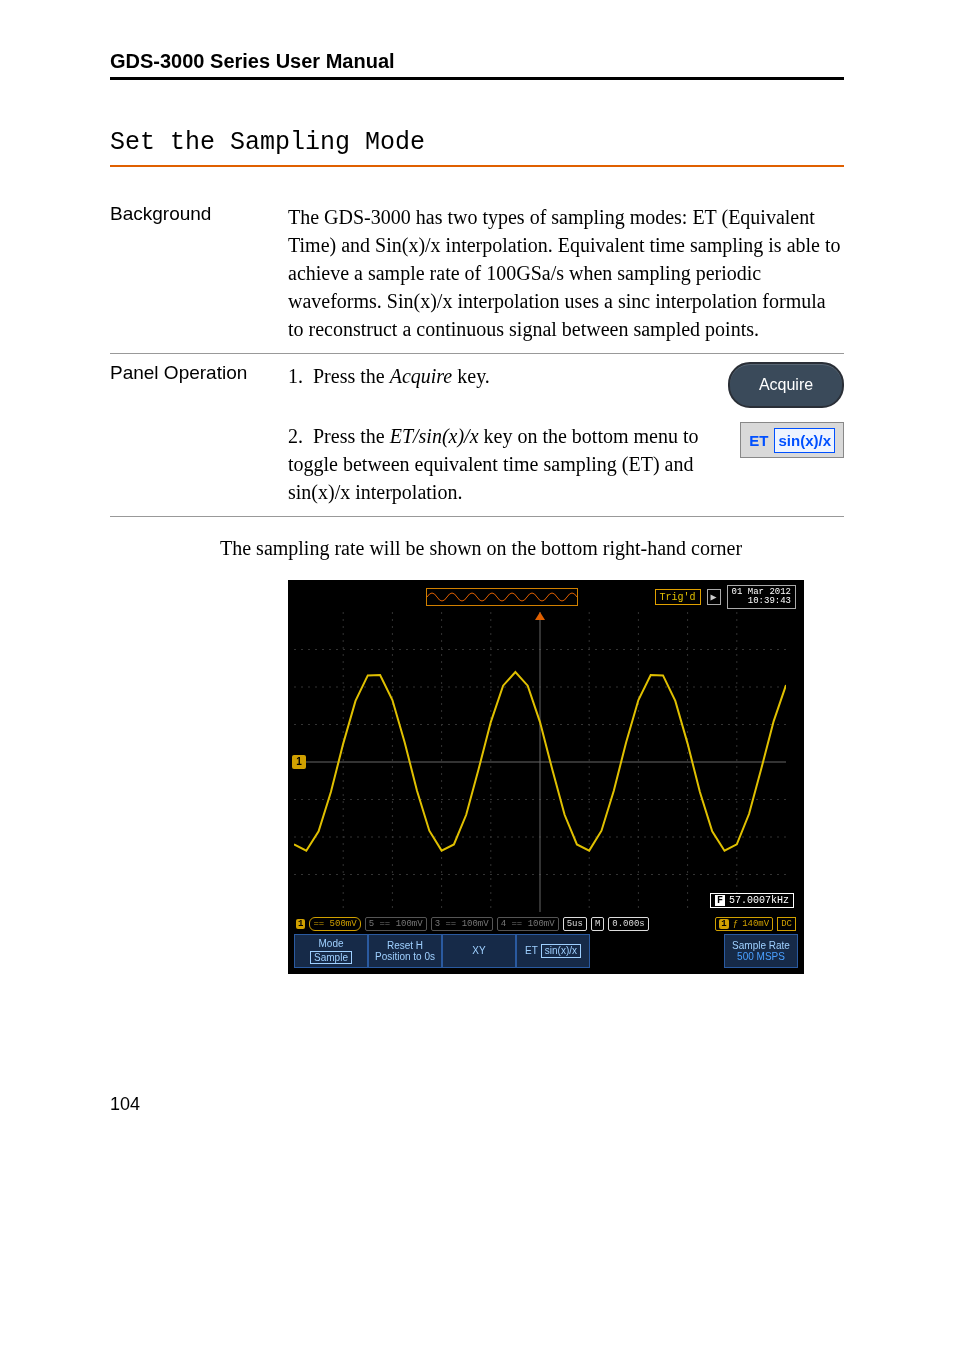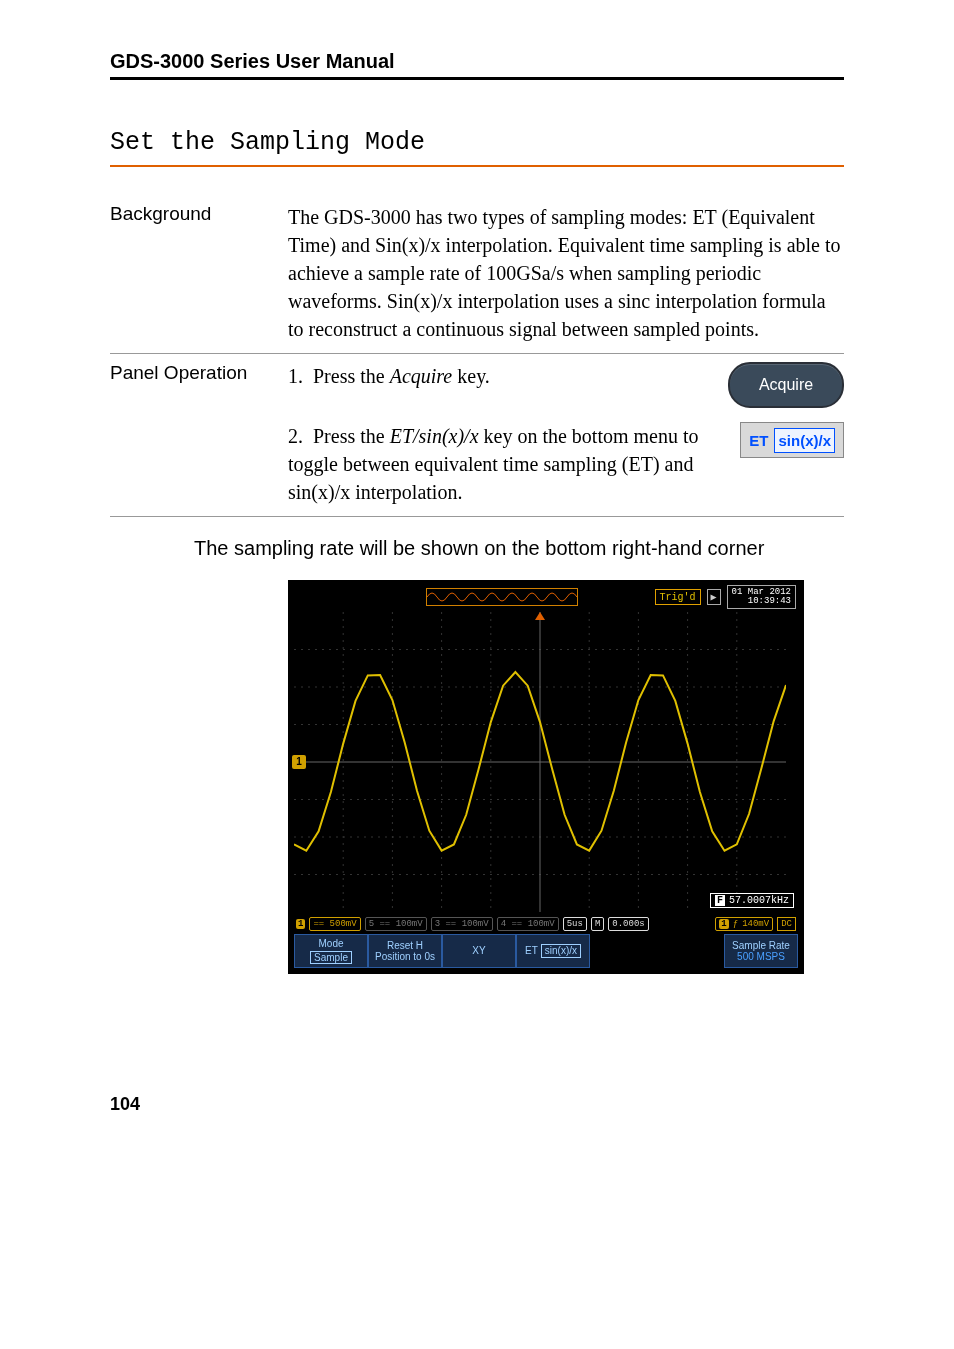--- a/index.html
+++ b/index.html
@@ -94,22 +94,22 @@
   }
   .et-btn .et { color: #0050ff; font-weight: 700; }
   .et-btn .sinx {
     color: #0050ff;
     border: 1px solid #0050ff;
     padding: 1px 3px;
     font-weight: 700;
     background: #eef4ff;
   }
   .note-block {
-    margin-left: 84px;
-    font-family: Liberation Sans, sans-serif;
+    margin-left: 110px;
+    font-family: Liberation Serif, serif;
     font-size: 20px;
     line-height: 1.35;
     padding: 18px 0 14px 0;
   }
   .scope-wrap {
     margin-left: 178px;
     margin-top: 4px;
   }
   .scope {
     width: 504px;
@@ -181,21 +181,21 @@
   .freq-box .f { background:#fff; color:#000; padding:0 2px; font-weight:700; }
   .scope-status {
     display:flex;
     align-items:center;
     height:16px;
     gap:4px;
     padding:4px 2px 2px 2px;
     font:9px "Courier New", monospace;
   }
   .st-pill { border:1px solid #555; color:#777; padding:0 3px; height:12px; display:flex;align-items:center;border-radius:2px;}
-  .st-pill.ch1 { border-color:#d0a000; color:#d0a000;}
+  .st-pill.ch1 { border-color:#d0a000; color:#d0a000;border-radius:6px;}
   .st-pill.white{ border-color:#ddd; color:#ddd;}
   .st-num { background:#d0a000;color:#000;padding:0 2px;border-radius:2px;font-weight:700;}
   .trg-pill { display:flex;align-items:center;gap:4px;margin-left:auto;border:1px solid #d0a000;border-radius:2px;padding:0 3px;height:12px;color:#d0a000;}
   .trg-pill .num{background:#d0a000;color:#000;padding:0 2px;border-radius:2px;font-weight:700;}
   .dc-pill{border:1px solid #d0a000;color:#d0a000;padding:0 3px;height:12px;display:flex;align-items:center;border-radius:0;}
   .scope-menu {
     display:flex;
     height:34px;
     gap:0;
     font:10px Arial, sans-serif;
@@ -212,21 +212,21 @@
     line-height:1.15;
   }
   .menu-btn .boxed { border:1px solid #9fd0ff; padding:0 3px; margin-top:1px;}
   .menu-btn.et-sel .sx { border:1px solid #9fd0ff; padding:0 3px; margin-left:3px;}
   .menu-btn.et-sel .row{display:flex;align-items:center;}
   .menu-spacer{flex:1;background:#000;}
   .menu-btn.rate { flex:0 0 72px; }
   .menu-btn.rate .val{color:#4aa0ff;}
   .page-number {
     font-family: Arial, sans-serif;
-    font-weight: 700;
+    font-weight: 400;
     font-size: 18px;
     margin-top: 120px;
   }
 </style>
 </head>
 <body>
 
 <div class="page">
 
   <div class="header-row">

